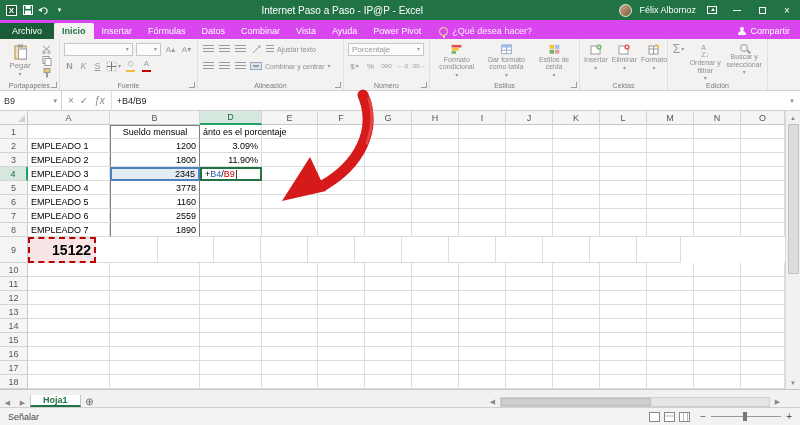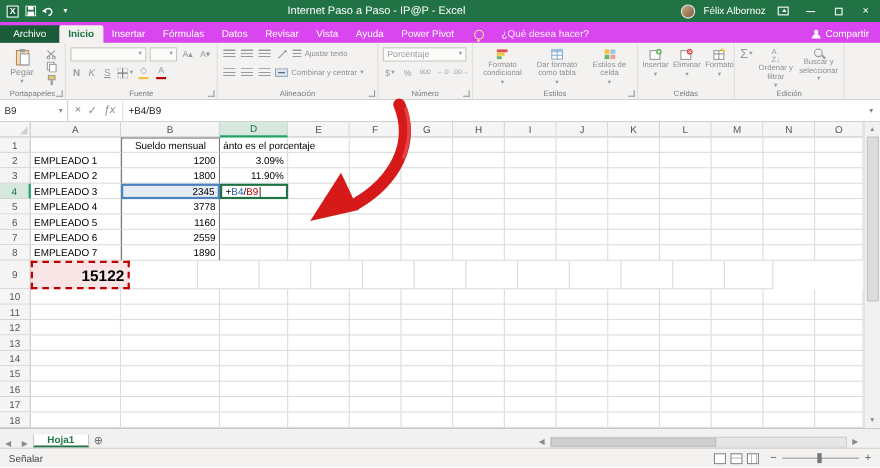--- a/index.html
+++ b/index.html
@@ -19,21 +19,21 @@
   .minline{width:8px;height:1px;background:#fff;display:inline-block}
   .maxbox{width:7px;height:7px;border:1px solid #fff;display:inline-block}
   .ribopt{width:10px;height:8px;border:1px solid #fff;position:relative;display:inline-block}
   .ribopt::after{content:"";position:absolute;left:3px;top:1px;border-left:2px solid transparent;border-right:2px solid transparent;border-bottom:3px solid #fff}
 
   
   .tabrow{height:19px;background:#d946ef;display:flex;align-items:flex-end;flex:0 0 auto}
   .rtab{padding:3px 8px 3px;color:#fff;font-size:9px;white-space:nowrap;cursor:default}
   .rtab.file{background:#1a5c38;padding:3px 12px}
   .rtab.active{background:#f3f2f1;color:#217346;font-weight:bold;border-radius:2px 2px 0 0}
-  .assist{display:flex;align-items:flex-end;gap:16px;color:rgba(255,255,255,.92);font-size:9px;margin-left:10px;padding-bottom:3px}
+  .assist{display:flex;align-items:flex-end;gap:4px;color:rgba(255,255,255,.92);font-size:9px;margin-left:10px;padding-bottom:3px}
   .bulb{width:9px;height:9px;border:1px solid #ffe98a;border-radius:50%;position:relative}
   .bulb::after{content:"";position:absolute;left:2.5px;top:8px;width:2px;height:2px;background:#ffe98a}
   .tabspacer{flex:1}
   .share{display:flex;align-items:center;gap:4px;color:#fff;padding:0 10px 3px}
   .person{width:9px;height:9px;position:relative;display:inline-block}
   .person::before{content:"";position:absolute;left:2.5px;top:0;width:4px;height:4px;border-radius:50%;background:#fff}
   .person::after{content:"";position:absolute;left:0.5px;top:4.5px;width:8px;height:4px;border-radius:4px 4px 0 0;background:#fff}
 
   
   .ribbon{height:52px;background:#f3f2f1;border-bottom:1px solid #d2d0ce;display:flex;flex:0 0 auto}
@@ -161,21 +161,21 @@
     </div>
   </div>
 
   <div class="tabrow">
     <div style="display:flex;align-items:flex-end">
         <div class="rtab file">Archivo</div>
         <div class="rtab active">Inicio</div>
         <div class="rtab">Insertar</div>
         <div class="rtab">Fórmulas</div>
         <div class="rtab">Datos</div>
-        <div class="rtab">Revisar</div>
+        <div class="rtab">Combinar</div>
         <div class="rtab">Vista</div>
         <div class="rtab">Ayuda</div>
         <div class="rtab">Power Pivot</div>
       </div>
     <div class="assist">
       <span class="bulb"></span>
       <span>¿Qué desea hacer?</span>
     </div>
     <div class="tabspacer"></div>
     <div class="share">
@@ -585,21 +585,21 @@
           <div class="gc" style="width:47px"></div>
           <div class="gc" style="width:47px"></div>
           <div class="gc" style="width:47px"></div>
           <div class="gc" style="width:47px"></div>
           <div class="gc" style="width:47px"></div>
           <div class="gc" style="width:47px"></div>
           <div class="gc" style="width:44px"></div>
         </div>
         <div class="grow" style="height:26px">
           <div class="grh">9</div>
-          <div class="gc total-value ref-red a-right" style="width:90px">15122</div>
+          <div class="gc total-value ref-red a-right" style="width:68px">15122</div>
           <div class="gc" style="width:62px"></div>
           <div class="gc" style="width:56px"></div>
           <div class="gc" style="width:47px"></div>
           <div class="gc" style="width:47px"></div>
           <div class="gc" style="width:47px"></div>
           <div class="gc" style="width:47px"></div>
           <div class="gc" style="width:47px"></div>
           <div class="gc" style="width:47px"></div>
           <div class="gc" style="width:47px"></div>
           <div class="gc" style="width:47px"></div>

